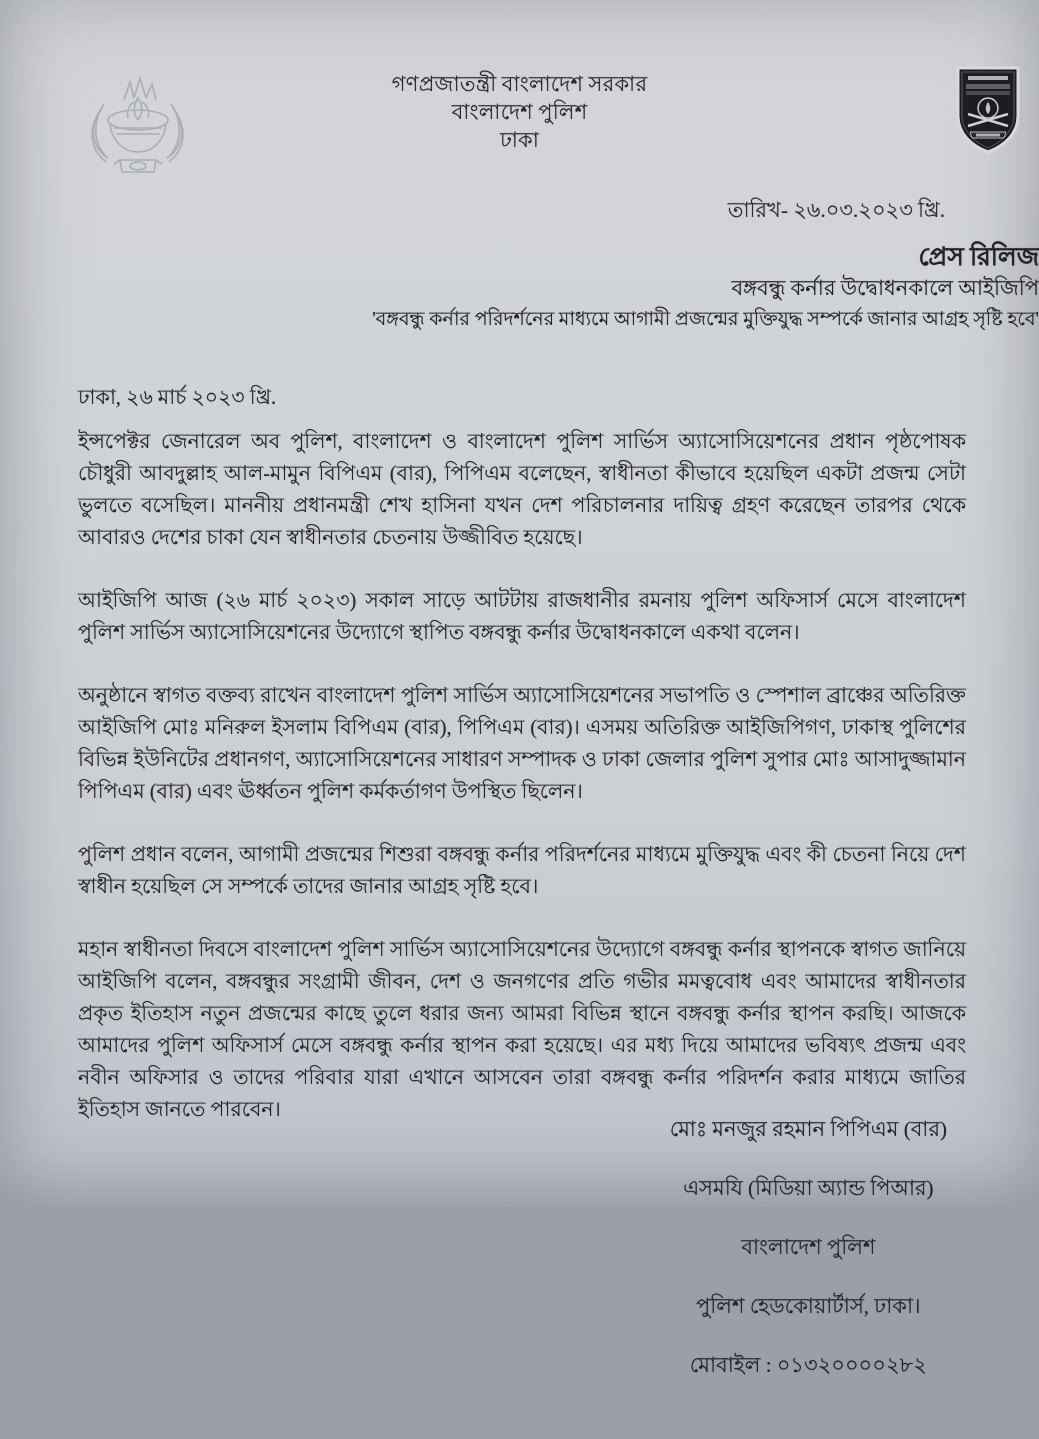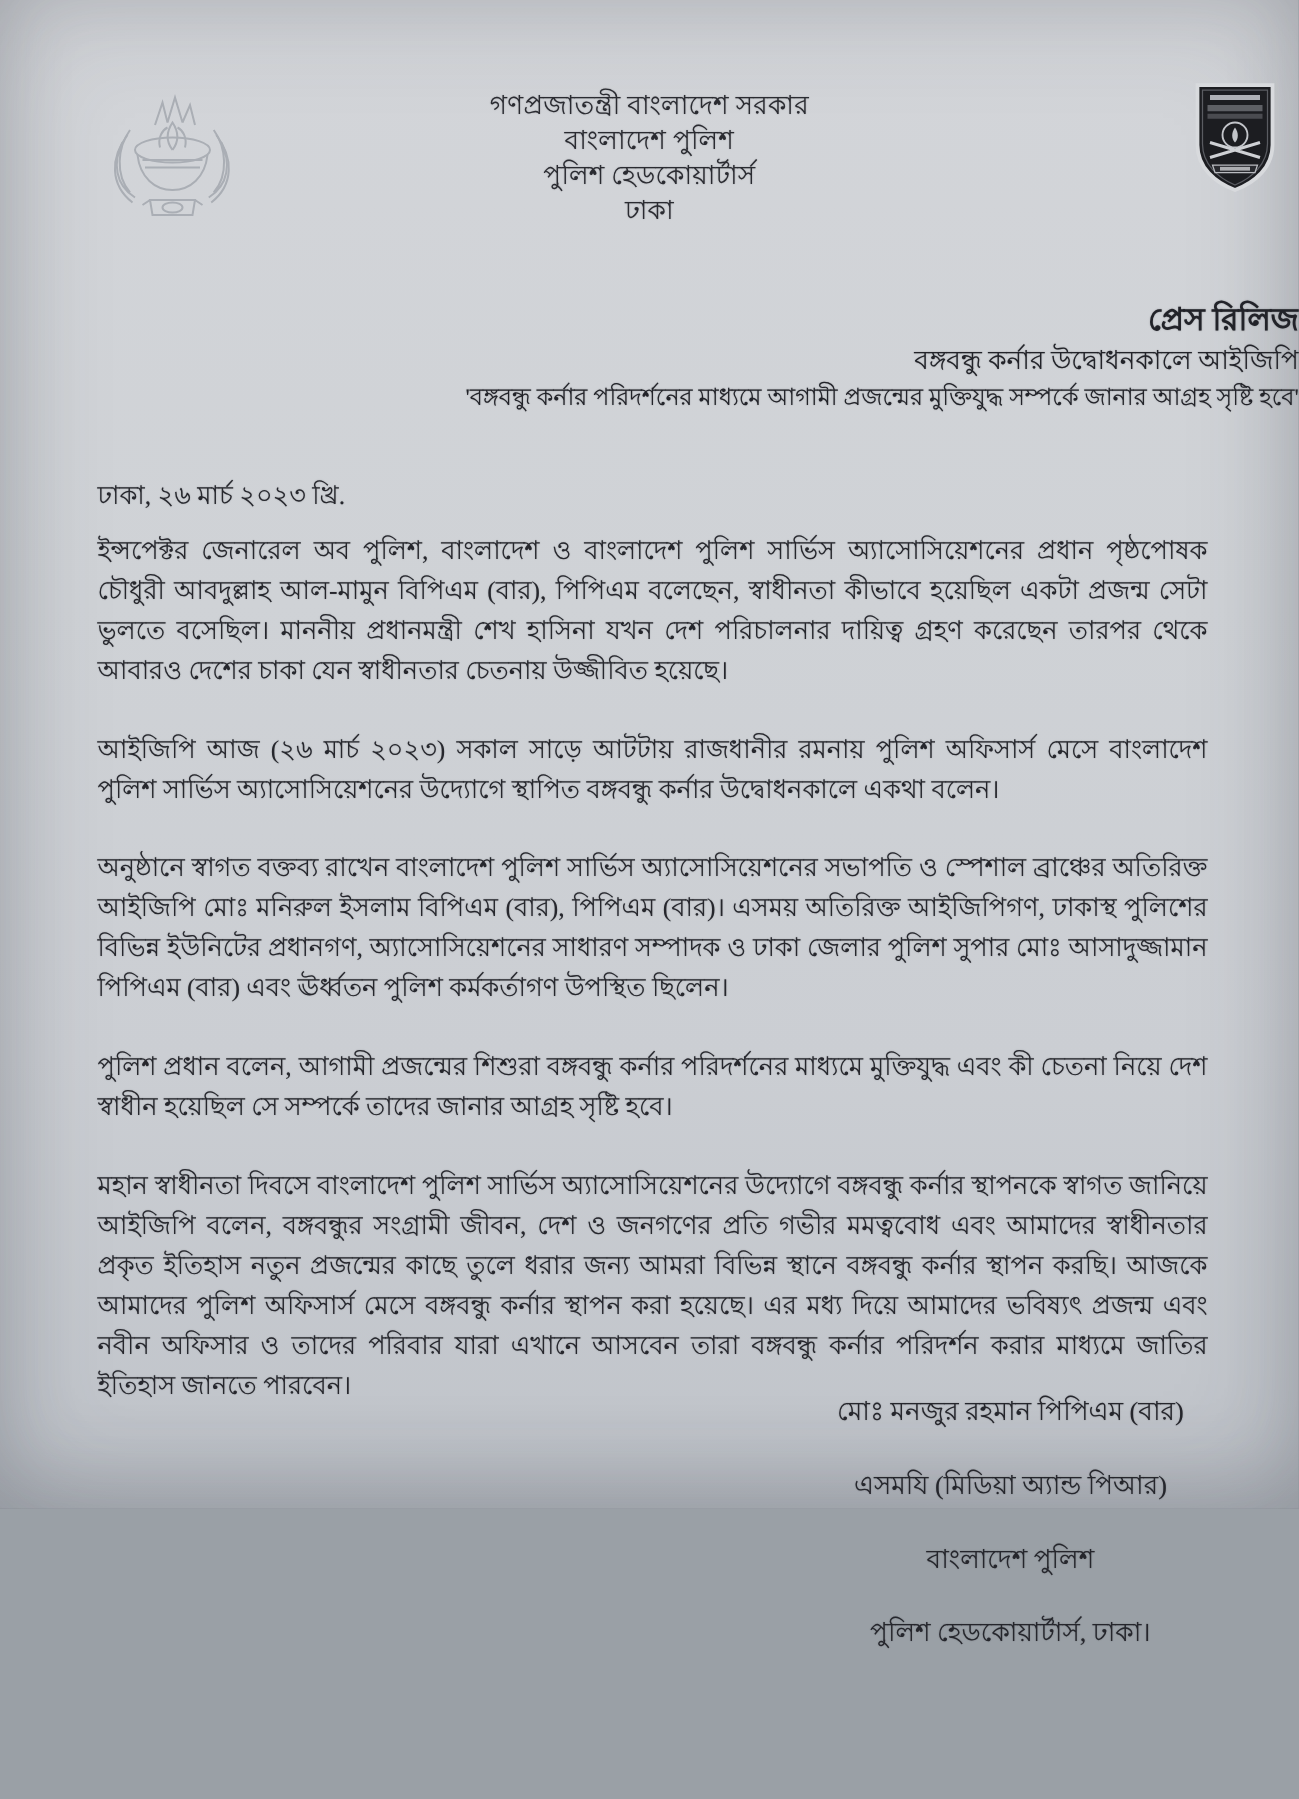--- a/index.html
+++ b/index.html
@@ -92,21 +92,20 @@
 
         <path d="M40,92 L76,92 L74,104 L42,104 Z M34,96 L40,92 M82,96 L76,92"></path>
         <ellipse cx="58" cy="98" rx="8" ry="4"></ellipse>
       </g>
     </svg>
   </div>
 
   <div class="header-center">
     <div>গণপ্রজাতন্ত্রী বাংলাদেশ সরকার</div>
     <div>বাংলাদেশ পুলিশ</div>
-    <div>পুলিশ হেডকোয়ার্টার্স</div>
     <div>ঢাকা</div>
   </div>
 
   <div class="badge-right">
     <svg width="72" height="92" viewBox="0 0 72 92">
 
       <path d="M6,4 L66,4 L66,52 C66,70 52,82 36,88 C20,82 6,70 6,52 Z" fill="#1c1d21" stroke="#d8dadd" stroke-width="3"></path>
       <path d="M10,8 L62,8 L62,51 C62,67 50,78 36,84 C22,78 10,67 10,51 Z" fill="none" stroke="#5a5c62" stroke-width="1"></path>
 
       <rect x="16" y="12" width="40" height="4" fill="#c9cbd0" opacity="0.85"></rect>
@@ -116,20 +115,21 @@
       <circle cx="36" cy="44" r="10" fill="none" stroke="#c3c5ca" stroke-width="1.5"></circle>
       <path d="M36,38 C33,42 33,47 36,50 C39,47 39,42 36,38" fill="#c3c5ca"></path>
 
       <path d="M16,62 L56,50 M16,50 L56,62" stroke="#cfd1d5" stroke-width="2.5"></path>
 
       <path d="M18,68 L54,68 L52,74 L20,74 Z" fill="#2a2b30" stroke="#b9bbc0" stroke-width="1"></path>
       <rect x="24" y="69.5" width="24" height="3" fill="#cfd1d5" opacity="0.8"></rect>
     </svg>
   </div>
 
+  <div class="date-top">তারিখ- ২৬.০৩.২০২৩ খ্রি.</div>
 
   <div class="title-block">
     <div class="title">প্রেস রিলিজ</div>
     <div class="subtitle">বঙ্গবন্ধু কর্নার উদ্বোধনকালে আইজিপি</div>
     <div class="quote">'বঙ্গবন্ধু কর্নার পরিদর্শনের মাধ্যমে আগামী প্রজন্মের মুক্তিযুদ্ধ সম্পর্কে জানার আগ্রহ সৃষ্টি হবে'</div>
   </div>
 
   <div class="body-text">
     <p class="dateline">ঢাকা, ২৬ মার্চ ২০২৩ খ্রি.</p>
     <p class="para">ইন্সপেক্টর জেনারেল অব পুলিশ, বাংলাদেশ ও বাংলাদেশ পুলিশ সার্ভিস অ্যাসোসিয়েশনের প্রধান পৃষ্ঠপোষক চৌধুরী আবদুল্লাহ আল-মামুন বিপিএম (বার), পিপিএম বলেছেন, স্বাধীনতা কীভাবে হয়েছিল একটা প্রজন্ম সেটা ভুলতে বসেছিল। মাননীয় প্রধানমন্ত্রী শেখ হাসিনা যখন দেশ পরিচালনার দায়িত্ব গ্রহণ করেছেন তারপর থেকে আবারও দেশের চাকা যেন স্বাধীনতার চেতনায় উজ্জীবিত হয়েছে।</p>
@@ -137,15 +137,16 @@
     <p class="para">অনুষ্ঠানে স্বাগত বক্তব্য রাখেন বাংলাদেশ পুলিশ সার্ভিস অ্যাসোসিয়েশনের সভাপতি ও স্পেশাল ব্রাঞ্চের অতিরিক্ত আইজিপি মোঃ মনিরুল ইসলাম বিপিএম (বার), পিপিএম (বার)।  এসময় অতিরিক্ত আইজিপিগণ, ঢাকাস্থ পুলিশের বিভিন্ন ইউনিটের প্রধানগণ, অ্যাসোসিয়েশনের সাধারণ সম্পাদক ও ঢাকা জেলার পুলিশ সুপার মোঃ আসাদুজ্জামান পিপিএম (বার) এবং ঊর্ধ্বতন পুলিশ কর্মকর্তাগণ উপস্থিত ছিলেন।</p>
     <p class="para">পুলিশ প্রধান বলেন, আগামী প্রজন্মের শিশুরা বঙ্গবন্ধু কর্নার পরিদর্শনের মাধ্যমে মুক্তিযুদ্ধ এবং কী চেতনা নিয়ে দেশ স্বাধীন হয়েছিল সে সম্পর্কে তাদের জানার আগ্রহ সৃষ্টি হবে।</p>
     <p class="para">মহান স্বাধীনতা দিবসে বাংলাদেশ পুলিশ সার্ভিস অ্যাসোসিয়েশনের উদ্যোগে বঙ্গবন্ধু কর্নার স্থাপনকে স্বাগত জানিয়ে আইজিপি বলেন, বঙ্গবন্ধুর সংগ্রামী জীবন, দেশ ও জনগণের প্রতি গভীর মমত্ববোধ এবং আমাদের স্বাধীনতার প্রকৃত ইতিহাস নতুন প্রজন্মের কাছে তুলে ধরার জন্য আমরা বিভিন্ন স্থানে বঙ্গবন্ধু কর্নার স্থাপন করছি। আজকে আমাদের পুলিশ অফিসার্স মেসে বঙ্গবন্ধু কর্নার স্থাপন করা হয়েছে। এর মধ্য দিয়ে আমাদের ভবিষ্যৎ প্রজন্ম এবং নবীন অফিসার ও তাদের পরিবার যারা এখানে আসবেন তারা বঙ্গবন্ধু কর্নার পরিদর্শন করার মাধ্যমে জাতির ইতিহাস জানতে পারবেন।</p>
   </div>
 
   <div class="signature">
     <div>মোঃ মনজুর রহমান পিপিএম (বার)</div>
     <div>এসমযি (মিডিয়া অ্যান্ড পিআর)</div>
     <div>বাংলাদেশ পুলিশ</div>
     <div>পুলিশ হেডকোয়ার্টার্স, ঢাকা।</div>
+    <div>মোবাইল : ০১৩২০০০০২৮২</div>
   </div>
 
 </div>
 
 </body></html>

